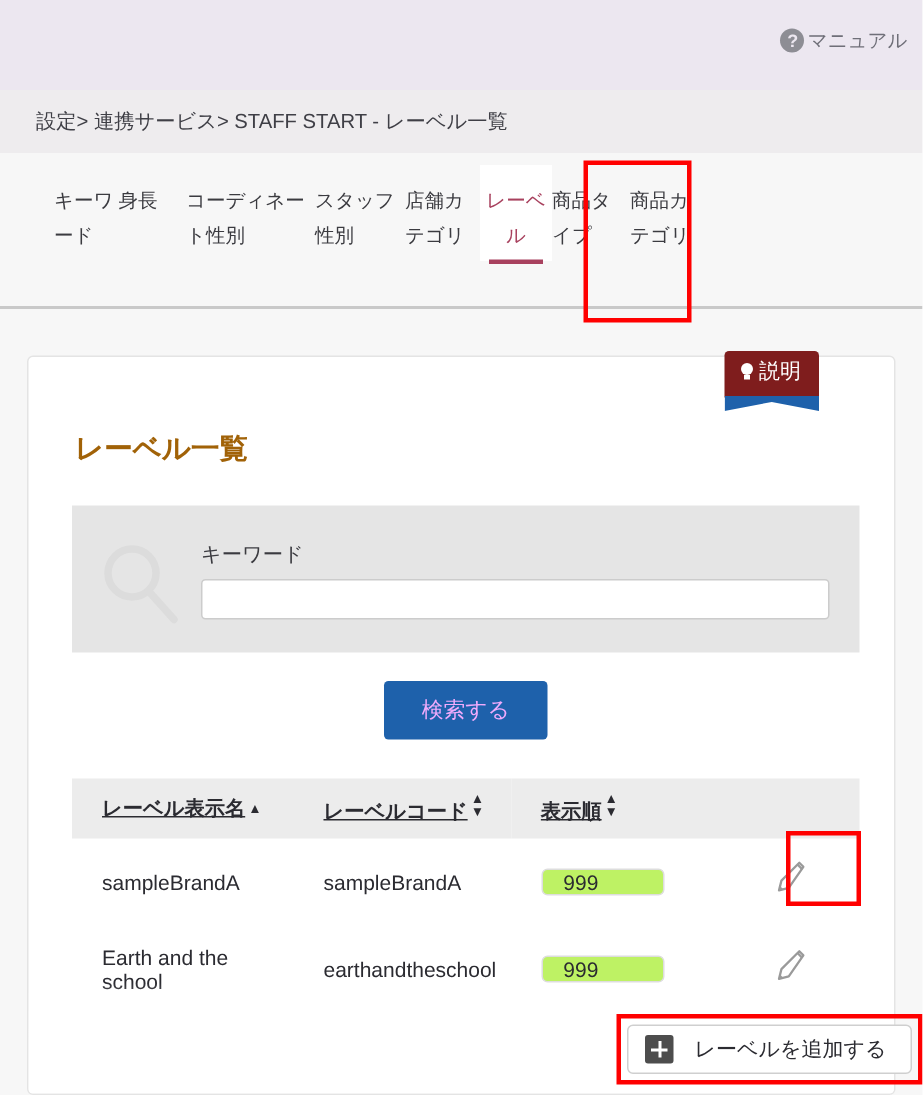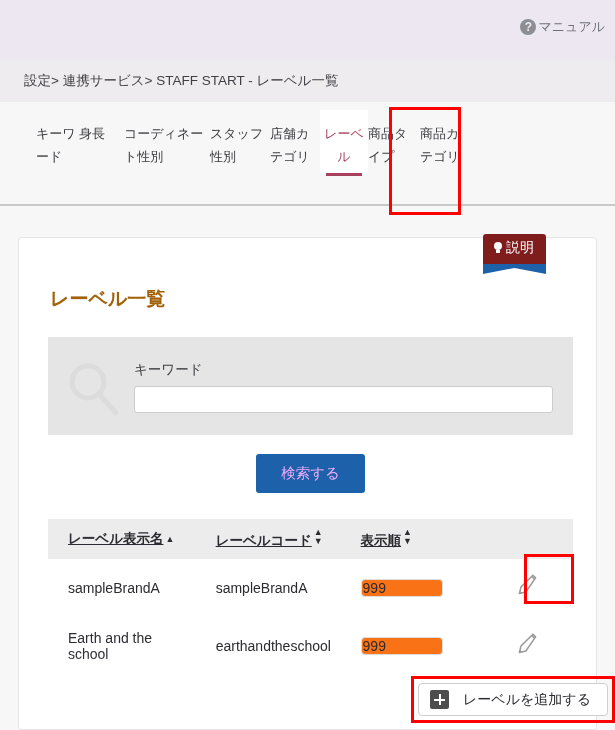--- a/index.html
+++ b/index.html
@@ -302,24 +302,24 @@
     vertical-align: middle;
   }
   table.list tbody tr.alt { background: #f4f4f4; }
   .order-input {
     width: 82px;
     height: 18px;
     border: 1px solid #dddddd;
     border-radius: 4px;
     box-sizing: border-box;
     font-size: 14px;
-    padding: 0 1px;
+    padding: 0 14px;
     font-family: inherit;
     color: #2b2b31;
-    background: #f97316;
+    background: #bef264;
   }
   td.cell-edit { text-align: center; padding-left: 0; }
   .pencil-btn {
     background: none;
     border: none;
     cursor: pointer;
     padding: 0;
     width: 26px;
     height: 26px;
   }

